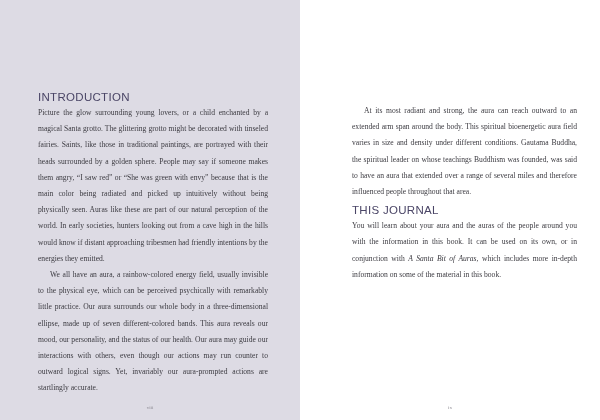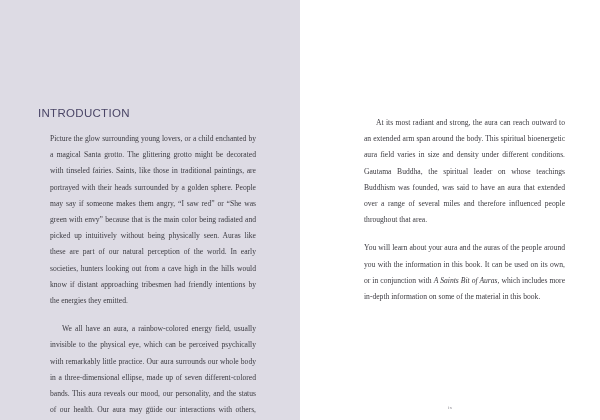--- a/index.html
+++ b/index.html
@@ -12,25 +12,25 @@
     .page { position: relative; height: 420px; box-sizing: border-box; }
     .page-left { width: 300px; background: #dddbe4; }
     .page-right { width: 300px; background: #ffffff; }
     .heading {
       font-family: "Liberation Sans", "DejaVu Sans", sans-serif;
       font-size: 11.5px; letter-spacing: 0.3px;
       color: #4a4566; font-weight: normal; margin: 0;
     }
     .body-text {
       font-size: 7.6px; line-height: 16.2px; text-align: justify;
-      margin: 12px; color: #3b3a40;
+      margin: 0; color: #3b3a40;
     }
     .indent { text-indent: 12px; }
     .left-content { position: absolute; left: 38px; top: 91px; width: 230px; }
-    .left-content .heading { margin-bottom: 2px; margin-top: 16px; }
+    .left-content .heading { margin-bottom: 2px; }
     .right-content { position: absolute; left: 340px; top: 103px; width: 225px; }
     .right-content { left: 52px; }
     .right-content .heading { margin-top: 4px; margin-bottom: 2px; }
     .folio {
       position: absolute; bottom: 10px; left: 0; right: 0;
       text-align: center; font-size: 5px; color: #8a8890;
     }
     em { font-style: italic; }
   </style>
 </head>
@@ -42,17 +42,18 @@
       <h2 class="heading">INTRODUCTION</h2>
       <p class="body-text">Picture the glow surrounding young lovers, or a child enchanted by a magical Santa grotto. The glittering grotto might be decorated with tinseled fairies. Saints, like those in traditional paintings, are portrayed with their heads surrounded by a golden sphere. People may say if someone makes them angry, “I saw red” or “She was green with envy” because that is the main color being radiated and picked up intuitively without being physically seen. Auras like these are part of our natural perception of the world. In early societies, hunters looking out from a cave high in the hills would know if distant approaching tribesmen had friendly intentions by the energies they emitted.</p>
       <p class="body-text indent">We all have an aura, a rainbow-colored energy field, usually invisible to the physical eye, which can be perceived psychically with remarkably little practice. Our aura surrounds our whole body in a three-dimensional ellipse, made up of seven different-colored bands. This aura reveals our mood, our personality, and the status of our health. Our aura may guide our interactions with others, even though our actions may run counter to outward logical signs. Yet, invariably our aura-prompted actions are startlingly accurate.</p>
     </div>
     <div class="folio">viii</div>
   </div>
 
   <div class="page page-right">
     <div class="right-content">
       <p class="body-text indent">At its most radiant and strong, the aura can reach outward to an extended arm span around the body. This spiritual bioenergetic aura field varies in size and density under different conditions. Gautama Buddha, the spiritual leader on whose teachings Buddhism was founded, was said to have an aura that extended over a range of several miles and therefore influenced people throughout that area.</p>
-      <p class="body-text"><span>You will learn about your aura and the auras of the people around you with the information in this book. It can be used on its own, or in conjunction with </span><em>A Saints Bit of Auras</em><span>, which includes more in-depth information on some of the material in this book.</span></p>
+      <h2 class="heading">THIS JOURNAL</h2>
+      <p class="body-text"><span>You will learn about your aura and the auras of the people around you with the information in this book. It can be used on its own, or in conjunction with </span><em>A Santa Bit of Auras</em><span>, which includes more in-depth information on some of the material in this book.</span></p>
     </div>
     <div class="folio">ix</div>
   </div>
 </div>
 
 </body></html>

